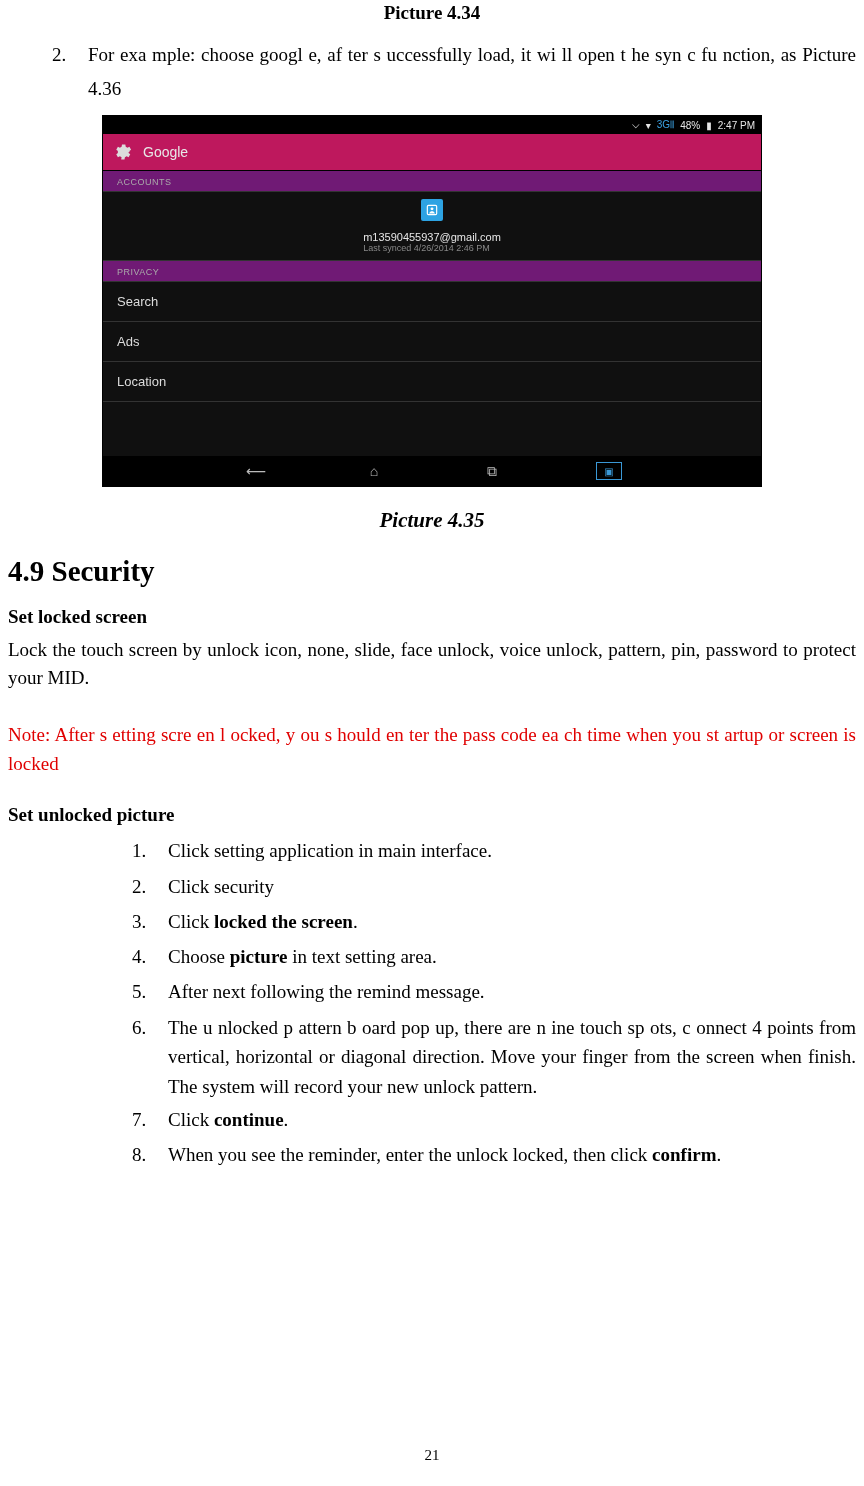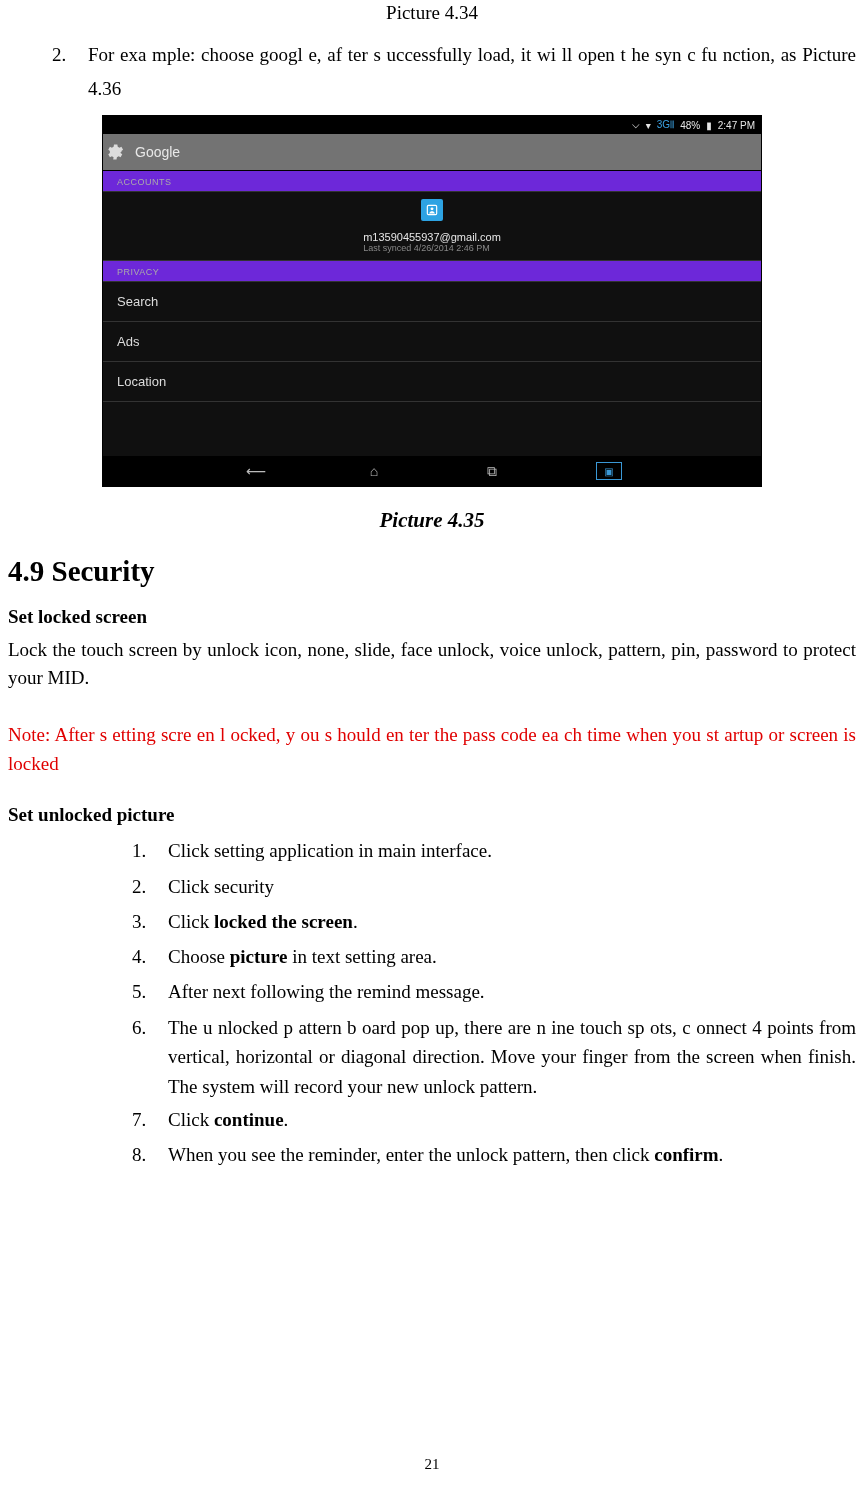--- a/index.html
+++ b/index.html
@@ -12,21 +12,21 @@
     }
     .page {
       width: 864px;
       padding: 0 8px 40px 8px;
       box-sizing: border-box;
       position: relative;
       min-height: 1486px;
     }
     .caption {
       text-align: center;
-      font-weight: normal;
+      font-weight: bold;
       font-size: 19px;
       margin: 2px 0 14px 0;
     }
     .caption2 {
       text-align: center;
       font-weight: bold;
       font-size: 21px;
       margin: 22px 0 22px 0;
       font-style: italic;
     }
@@ -70,41 +70,42 @@
       justify-content: flex-end;
       align-items: center;
       font-size: 10px;
       gap: 6px;
       padding-right: 6px;
       color: #e6e6e6;
     }
     .statusbar .sig { color:#3ba2e3; }
     .titlebar {
       height: 36px;
-      background: #737373;
+      background: #be185d;
       display: flex;
       align-items: center;
+      padding-left: 8px;
       gap: 10px;
       border-bottom: 1px solid #000;
     }
     .gear {
       width: 22px; height: 22px;
       display: flex; align-items:center; justify-content:center;
     }
     .titlebar .ttl {
       color: #e8e8e8;
       font-size: 14px;
     }
     .section-label {
       font-size: 9px;
       letter-spacing: 0.5px;
       color: #aaa;
       padding: 6px 14px 4px 14px;
       border-bottom: 1px solid #333;
-      background: #6d28d9;
+      background: #701a75;
     }
     .acct-row {
       display: flex;
       align-items: center;
       padding: 7px 12px;
       border-bottom: 1px solid #333;
       gap: 10px;
       flex-direction: column;
     }
     .contact-ic {
@@ -182,21 +183,21 @@
       flex: 0 0 36px;
     }
     .steps-ol .txt {
       flex: 1;
       text-align: justify;
       line-height: 1.55em;
       padding-top: 2px;
     }
     .page-num {
       position: absolute;
-      bottom: 15px;
+      bottom: 24px;
       left: 0; right: 0;
       text-align: center;
       font-size: 15px;
     }
   </style>
 </head>
 <body>
 <div class="page">
 
 <div class="caption">Picture 4.34</div>
@@ -287,19 +288,19 @@
   <div class="li">
     <div class="num">6.</div>
     <div class="txt">The u nlocked p attern b oard pop up, there are n ine touch sp ots, c onnect 4 points from vertical, horizontal or diagonal direction. Move your finger from the screen when finish. The system will record your new unlock pattern.</div>
   </div>
   <div class="li">
     <div class="num">7.</div>
     <div class="txt"><span>Click </span><b>continue</b><span>.</span></div>
   </div>
   <div class="li">
     <div class="num">8.</div>
-    <div class="txt"><span>When you see the reminder, enter the unlock pattern, then click </span><b>confirm</b><span>.</span></div>
+    <div class="txt"><span>When you see the reminder, enter the unlock locked, then click </span><b>confirm</b><span>.</span></div>
   </div>
 </div>
 
 <div class="page-num">21</div>
 
 </div>
 
 </body></html>

